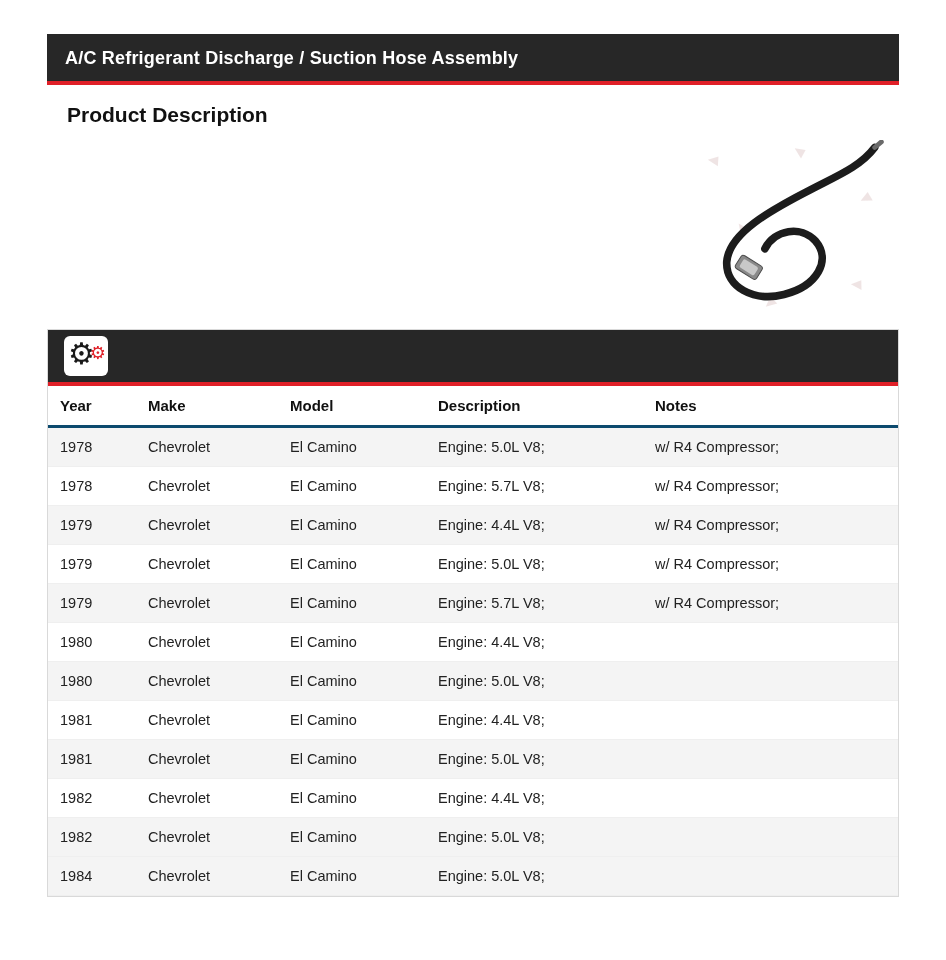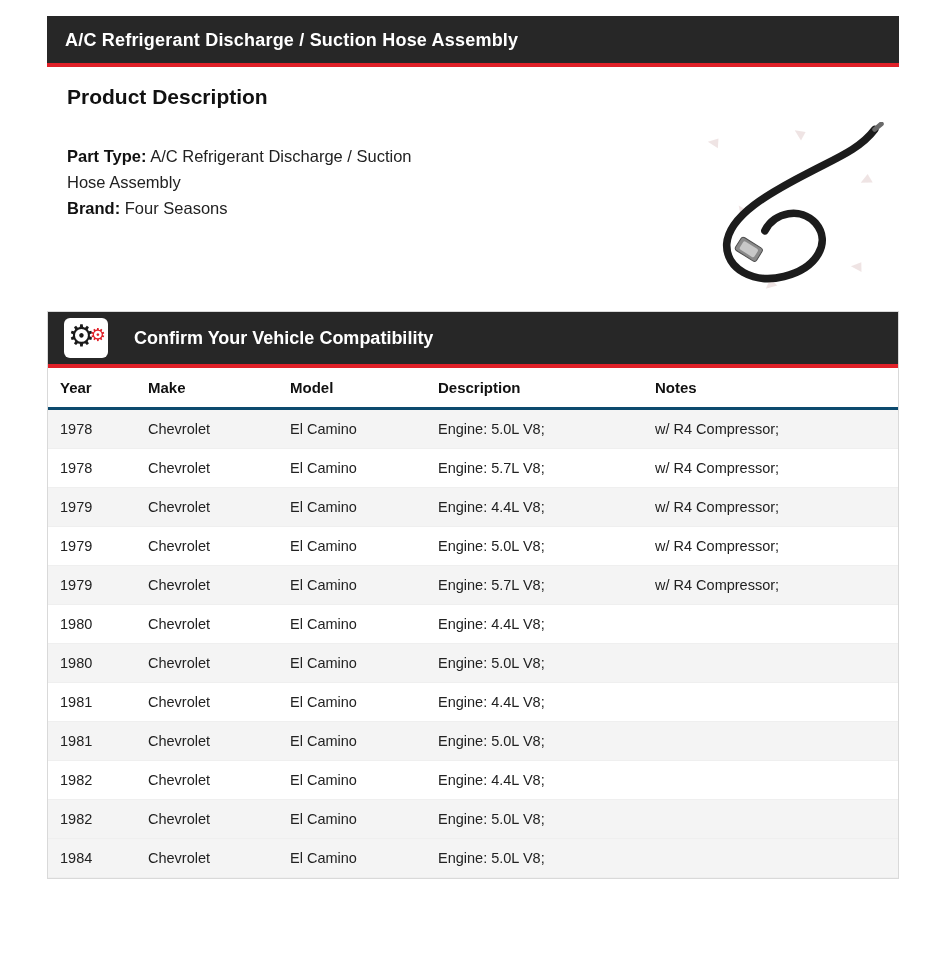--- a/index.html
+++ b/index.html
@@ -11,21 +11,21 @@
   }
   .page {
     width: 946px;
     height: 960px;
     position: relative;
     background: #fff;
   }
   .content {
     width: 852px;
     margin: 0 auto;
-    padding-top: 16px;
+    padding-top: 34px;
   }
 
   
   .title-bar {
     background: #272727;
     border-bottom: 4px solid #e02028;
     padding: 14px 18px 12px 18px;
   }
   .title-bar h1 {
     color: #ffffff;
@@ -138,26 +138,20 @@
 <div class="page">
   <div class="content">
 
     <div class="title-bar">
       <h1>A/C Refrigerant Discharge / Suction Hose Assembly</h1>
     </div>
 
     <div class="product-section">
       <h2>Product Description</h2>
 
-      <div class="desc-text">
-        <span class="lbl">Part Type:</span>
-        <span>A/C Refrigerant Discharge / Suction Hose Assembly</span><br>
-        <span class="lbl">Brand:</span>
-        <span>Four Seasons</span>
-      </div>
 
       <div class="product-image">
         <svg viewBox="0 0 220 190" width="210" height="185">
 
           <g fill="#e9dada" opacity="0.7">
             <path d="M30 20 l10 -6 l2 10 z" transform="rotate(15 35 20)"></path>
             <path d="M120 10 l10 -6 l2 10 z" transform="rotate(40 125 10)"></path>
             <path d="M190 60 l10 -6 l2 10 z" transform="rotate(-20 195 60)"></path>
             <path d="M60 90 l10 -6 l2 10 z" transform="rotate(60 65 90)"></path>
             <path d="M180 150 l10 -6 l2 10 z" transform="rotate(10 185 150)"></path>
@@ -174,21 +168,20 @@
         </svg>
       </div>
     </div>
 
     <div class="compat-box">
       <div class="compat-header">
         <span class="gear-box">
           <span class="g1">⚙</span>
           <span class="g2">⚙</span>
         </span>
-        <h2>Confirm Your Vehicle Compatibility</h2>
       </div>
 
       <table class="compat">
         <colgroup>
           <col class="c-year">
             <col class="c-make">
             <col class="c-model">
             <col class="c-app">
             <col>
         </colgroup>

